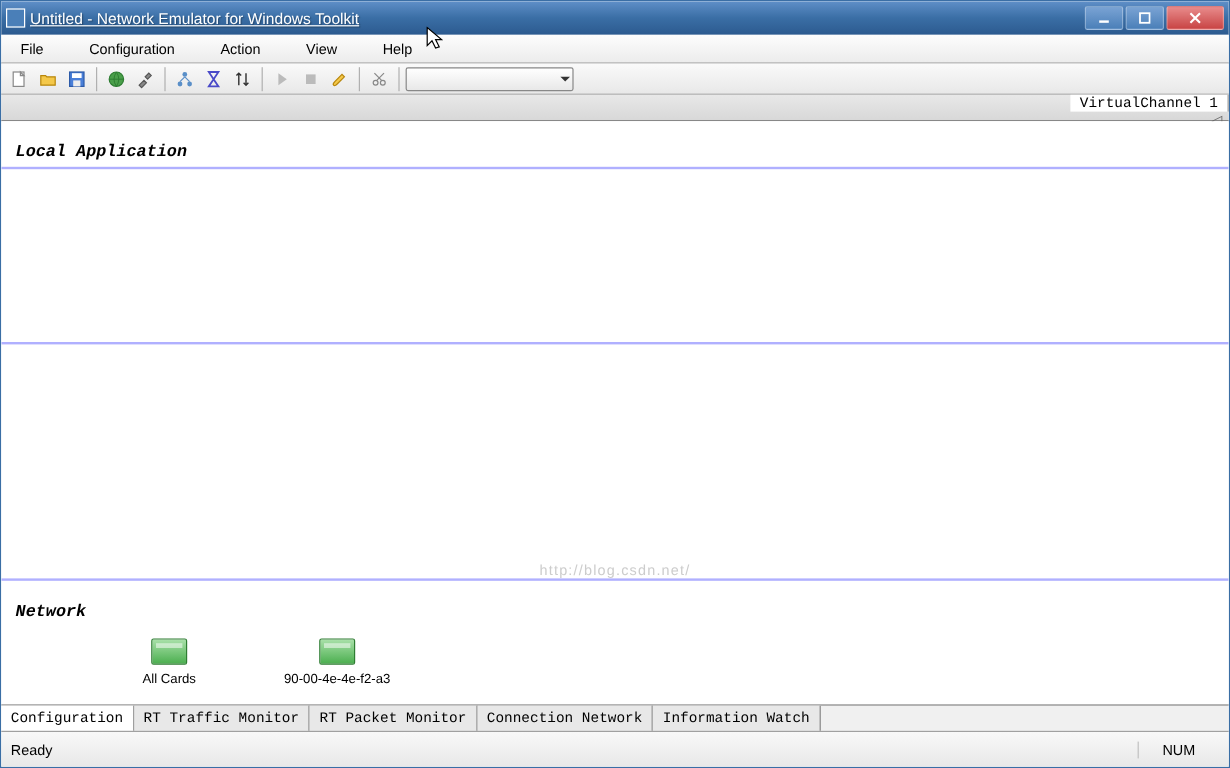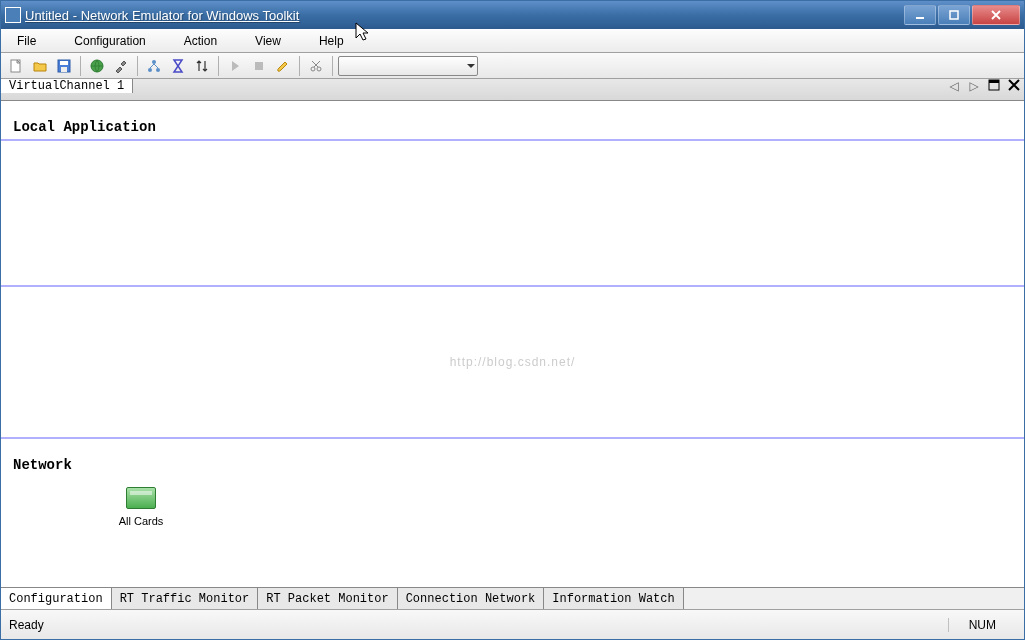--- a/index.html
+++ b/index.html
@@ -19,33 +19,33 @@
     .menu-item { padding: 3px 10px; cursor: pointer; color: #000; }
     
     
     .toolbar { height: 26px; background: linear-gradient(to bottom, #fafafa, #e8e8e8); border-bottom: 1px solid #a0a0a0; display: flex; align-items: center; padding: 0 4px; gap: 2px; }
     .tool-btn { width: 22px; height: 22px; display: flex; align-items: center; justify-content: center; cursor: pointer; border-radius: 2px; }
     .tool-sep { width: 1px; height: 20px; background: #b0b0b0; margin: 0 3px; }
     .tool-combo { width: 140px; height: 20px; background: linear-gradient(to bottom, #fff, #e8e8e8); border: 1px solid #888; border-radius: 2px; display: flex; align-items: center; justify-content: flex-end; padding-right: 2px; }
     .tool-combo-arrow { width: 0; height: 0; border-left: 4px solid transparent; border-right: 4px solid transparent; border-top: 4px solid #333; }
     
     
-    .tabbar { height: 22px; background: linear-gradient(to bottom, #e8e8e8, #d8d8d8); border-bottom: 1px solid #888; display: flex; align-items: flex-start; }
+    .tabbar { height: 22px; background: linear-gradient(to bottom, #e8e8e8, #d8d8d8); border-bottom: 1px solid #888; display: flex; align-items: flex-end; flex-direction: column; }
     .tab { padding: 0 8px; background: #fff; border-right: 1px solid #888; display: flex; align-items: center; font-family: "Courier New", monospace; }
     .tabbar-fill { flex: 1; }
     .tab-ctrl { width: 20px; display: flex; align-items: center; justify-content: center; cursor: pointer; color: #666; }
     .tab-ctrl.active { color: #000; }
     
     
     .content { flex: 1; background: #fff; display: flex; flex-direction: column; overflow: hidden; }
-    .section-title { padding: 18px 12px 4px 12px; font-family: "Courier New", monospace; font-size: 14px; font-weight: bold; }
+    .section-title { padding: 18px 12px 4px 12px; font-family: "Courier New", monospace; font-size: 14px; font-weight: bold; font-style: italic; }
     .section-divider { height: 2px; background: #b0b0ff; margin: 0; }
     .local-app-body { height: 144px; }
     .mid-divider { height: 2px; background: #b0b0ff; }
-    .mid-body { height: 150px; display: flex; align-items: center; justify-content: center; color: #ccc; font-family: Georgia, serif; font-size: 20px; letter-spacing: 1px; }
+    .mid-body { height: 195px; display: flex; align-items: flex-end; justify-content: center; color: #ccc; font-family: Georgia, serif; font-size: 20px; letter-spacing: 1px; }
     .network-body { padding: 10px 0 10px 90px; display: flex; gap: 40px; }
     .nic-item { display: flex; flex-direction: column; align-items: center; gap: 6px; cursor: pointer; width: 100px; }
     .nic-icon { width: 30px; height: 22px; background: linear-gradient(to bottom, #a8e0a8, #4caf50); border: 1px solid #2e7d32; border-radius: 2px; position: relative; }
     .nic-icon::after { content: ""; position: absolute; top: 3px; left: 3px; right: 3px; height: 4px; background: rgba(255,255,255,0.5); }
     .nic-label { font-size: 11px; text-align: center; }
     
     
     .bottom-tabs { height: 22px; background: #f0f0f0; display: flex; align-items: stretch; border-top: 1px solid #888; }
     .btab { padding: 0 8px; border-right: 1px solid #888; display: flex; align-items: center; font-family: "Courier New", monospace; font-size: 12px; cursor: pointer; background: #e8e8e8; }
     .btab.active { background: #fff; }
@@ -200,20 +200,24 @@
   <div class="mid-body">
     <span>http://blog.csdn.net/</span>
   </div>
   <div class="mid-divider"></div>
   <div class="section-title">Network</div>
   <div class="network-body">
     <div class="nic-item">
       <div class="nic-icon"></div>
       <div class="nic-label">All Cards</div>
     </div>
+    <div class="nic-item">
+      <div class="nic-icon"></div>
+      <div class="nic-label">90-00-4e-4e-f2-a3</div>
+    </div>
   </div>
 </div>
 
 <div class="bottom-tabs">
   <div class="btab active">Configuration</div>
   <div class="btab">RT Traffic Monitor</div>
   <div class="btab">RT Packet Monitor</div>
   <div class="btab">Connection Network</div>
   <div class="btab">Information Watch</div>
 </div>

